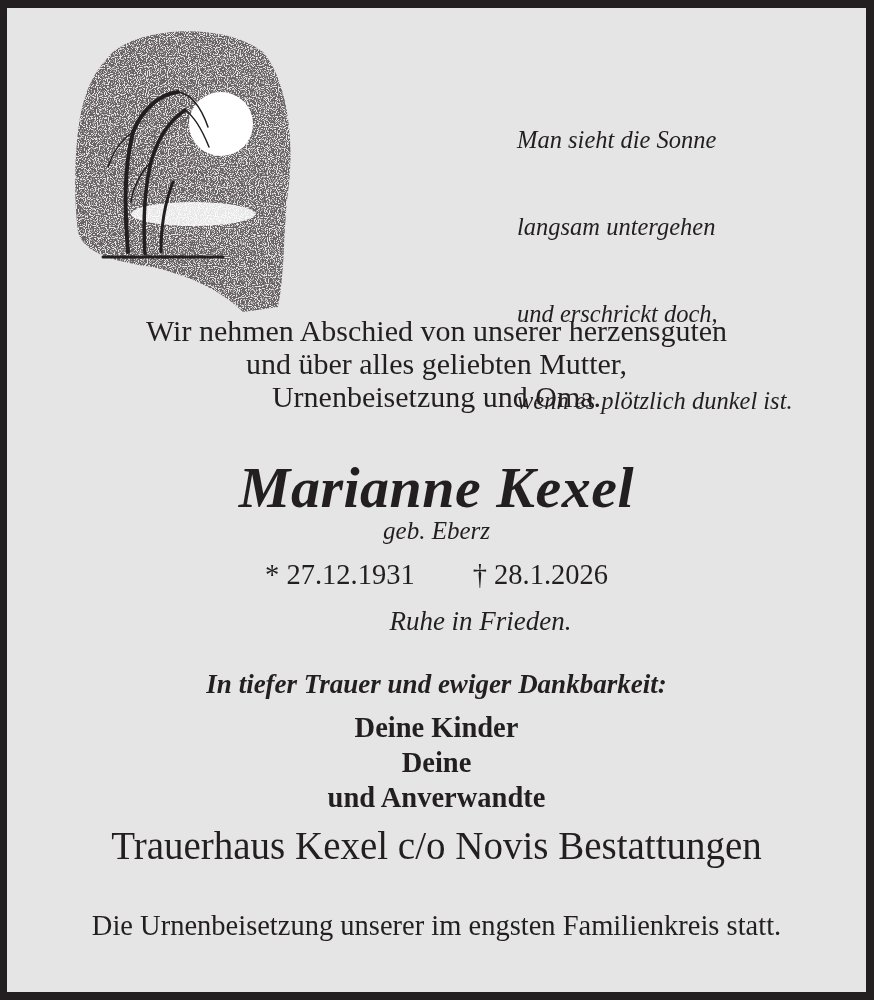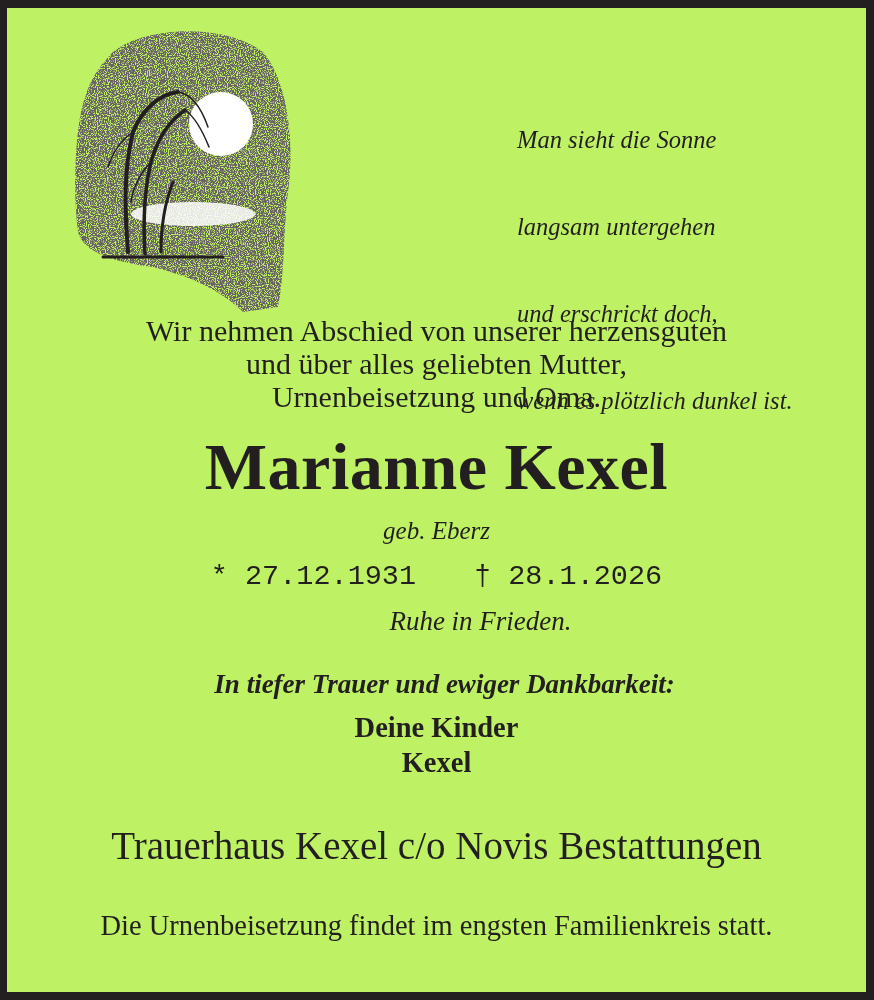--- a/index.html
+++ b/index.html
@@ -6,41 +6,41 @@
     body {
       width: 874px; height: 1000px;
       background: #231f20;
       position: relative; overflow: hidden;
       font-family: "Liberation Serif", "DejaVu Serif", serif;
       color: #231f20;
     }
     .card {
       position: absolute; left: 7px; top: 8px;
       width: 859px; height: 984px;
-      background: #bef264;
+      background: #e5e5e5;
     }
     .illustration {
       position: absolute; left: 66px; top: 14px;
       width: 226px; height: 290px;
     }
     .quote {
       position: absolute; left: 510px; top: 59px;
       font-style: italic; font-size: 24.5px; line-height: 29px;
       white-space: pre;
     }
     .quote div { white-space: nowrap; }
     .center { position: absolute; left: 0; width: 859px; text-align: center; }
     .intro { top: 306px; font-size: 30px; line-height: 33px; }
-    .name { top: 419px; font-size: 66px; font-weight: bold; line-height: 80px; letter-spacing: 0.5px; }
+    .name { top: 440px; font-size: 58px; font-weight: bold; font-style: italic; line-height: 80px; letter-spacing: 0.5px; }
     .maiden { top: 508px; font-size: 25px; font-style: italic; line-height: 30px; }
     .dates { top: 550px; font-size: 28.5px; line-height: 34px; }
-    .dates span { display: inline-block; font-family: Liberation Mono, monospace; }
+    .dates span { display: inline-block; }
     .dates .gap { width: 58px; }
     .rip { top: 597px; font-size: 27px; font-style: italic; line-height: 32px; margin-left: 44px; }
-    .mourning-heading { top: 659px; font-size: 27px; font-style: italic; font-weight: bold; line-height: 34px; padding-left: 8px; }
+    .mourning-heading { top: 659px; font-size: 27px; font-style: italic; font-weight: bold; line-height: 34px; }
     .mourners { top: 702px; font-size: 28.5px; line-height: 35px; font-weight: bold; }
     .address { top: 821px; font-size: 39px; line-height: 34px; }
     .funeral-note { top: 901px; font-size: 28.5px; line-height: 34px; }
   </style>
 </head>
 <body>
 
 <div class="card">
 
   <svg class="illustration" viewBox="0 0 226 290" xmlns="http://www.w3.org/2000/svg">
@@ -91,21 +91,22 @@
   <div class="center dates">
     <span>* 27.12.1931</span><span class="gap"></span><span>† 28.1.2026</span>
   </div>
 
   <div class="center rip">Ruhe in Frieden.</div>
 
   <div class="center mourning-heading">In tiefer Trauer und ewiger Dankbarkeit:</div>
 
   <div class="center mourners">
     <div>Deine Kinder</div>
-    <div>Kexel</div>
+    <div>Deine</div>
+    <div>und Anverwandte</div>
   </div>
 
   <div class="center address">
     <div>Trauerhaus Kexel c/o Novis Bestattungen</div>
   </div>
 
-  <div class="center funeral-note">Die Urnenbeisetzung findet im engsten Familienkreis statt.</div>
+  <div class="center funeral-note">Die Urnenbeisetzung unserer im engsten Familienkreis statt.</div>
 </div>
 
 </body></html>

